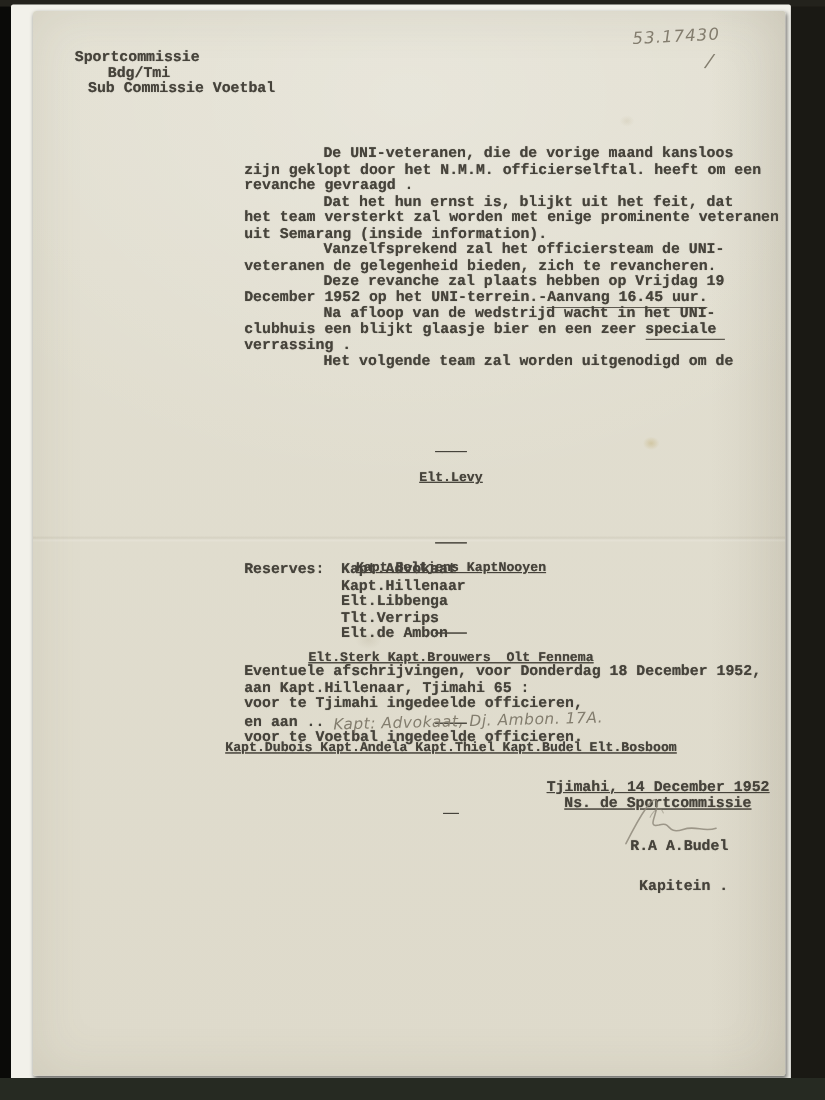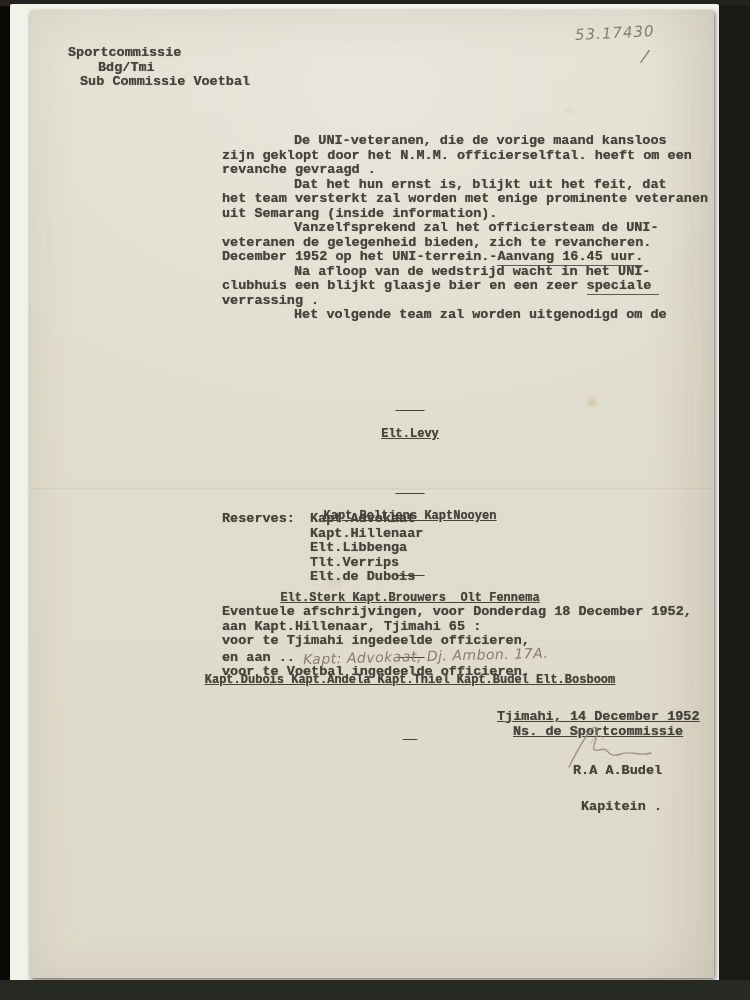--- a/index.html
+++ b/index.html
@@ -72,20 +72,21 @@
 
   <div class="bodytext typed">
     <div class="tline ind"><span>De UNI-veteranen, die de vorige maand kansloos</span></div>
     <div class="tline"><span>zijn geklopt door het N.M.M. officierselftal. heeft om een</span></div>
     <div class="tline"><span>revanche gevraagd .</span></div>
     <div class="tline ind"><span>Dat het hun ernst is, blijkt uit het feit, dat</span></div>
     <div class="tline"><span>het team versterkt zal worden met enige prominente veteranen</span></div>
     <div class="tline"><span>uit Semarang (inside information).</span></div>
     <div class="tline ind"><span>Vanzelfsprekend zal het officiersteam de UNI-</span></div>
     <div class="tline"><span>veteranen de gelegenheid bieden, zich te revancheren.</span></div>
+    <div class="tline ind"><span>Deze revanche zal plaats hebben op Vrijdag 19</span></div>
     <div class="tline"><span>December 1952 op het UNI-terrein.-</span><span class="ul">Aanvang 16.45 uur.</span></div>
     <div class="tline ind"><span>Na afloop van de wedstrijd wacht in het UNI-</span></div>
     <div class="tline"><span>clubhuis een blijkt glaasje bier en een zeer </span><span class="ul">speciale </span></div>
     <div class="tline"><span>verrassing .</span></div>
     <div class="tline ind"><span>Het volgende team zal worden uitgenodigd om de</span></div>
   </div>
 
   <div class="lineup typed">
     <div>Elt.Levy</div>
     <div>Kapt.Beltjens KaptNooyen</div>
@@ -93,21 +94,21 @@
     <div>Kapt.Dubois Kapt.Andela Kapt.Thiel Kapt.Budel Elt.Bosboom</div>
   </div>
 
   <div class="reserves typed">
     <div class="tline res-label">Reserves:</div>
     <div class="res-names">
       <div class="tline">Kapt.Advokaat</div>
       <div class="tline">Kapt.Hillenaar</div>
       <div class="tline">Elt.Libbenga</div>
       <div class="tline">Tlt.Verrips</div>
-      <div class="tline">Elt.de Dubois</div>
+      <div class="tline">Elt.de Ambon</div>
     </div>
   </div>
 
   <div class="note typed">
     <div class="tline">Eventuele afschrijvingen, voor Donderdag 18 December 1952,</div>
     <div class="tline">aan Kapt.Hillenaar, Tjimahi 65 :</div>
     <div class="tline">voor te Tjimahi ingedeelde officieren,</div>
     <div class="tline"><span>en aan .. </span><span class="pencil hand-annot">Kapt: Advokaat, Dj. Ambon. 17A.</span></div>
     <div class="tline">voor te Voetbal ingedeelde officieren.</div>
   </div>

